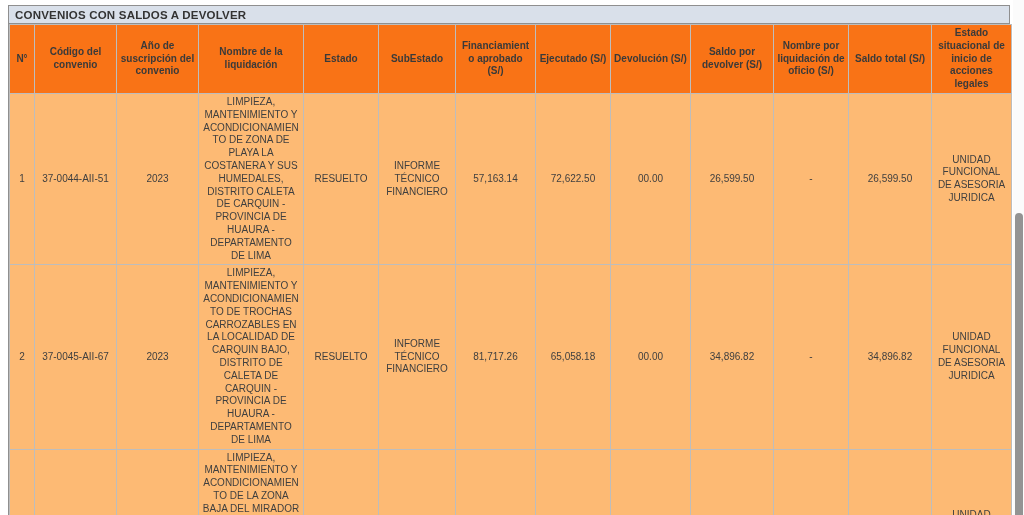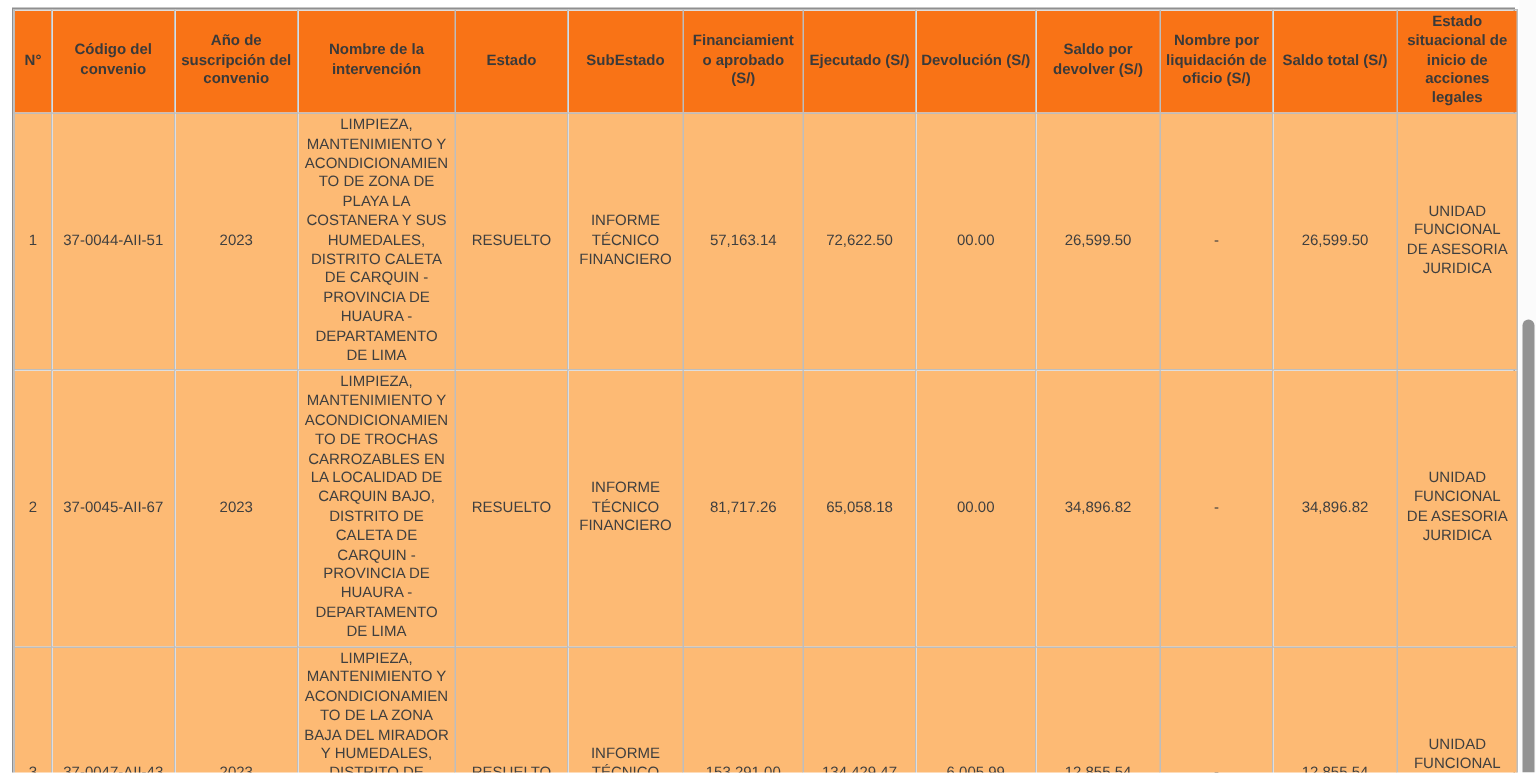--- a/index.html
+++ b/index.html
@@ -35,20 +35,21 @@
   }
   .scrollbar-thumb {
     position:absolute; right:1px; top:213px; width:8px; height:302px;
     background:#939393; border-radius:5px 5px 0 0;
   }
 </style>
 </head>
 <body>
 
 <div class="report">
+  <div class="title-bar">CONVENIOS CON SALDOS A DEVOLVER</div>
 
   <div class="table-wrap">
     <table>
       <colgroup>
         <col style="width:25px">
           <col style="width:82px">
           <col style="width:82px">
         <col style="width:105px">
           <col style="width:75px">
           <col style="width:77px">
@@ -58,21 +59,21 @@
         <col style="width:83px">
           <col style="width:75px">
           <col style="width:83px">
         <col style="width:80px">
       </colgroup>
       <thead>
         <tr>
           <th>N°</th>
           <th>Código del convenio</th>
           <th>Año de suscripción del convenio</th>
-          <th>Nombre de la intervención</th>
+          <th>Nombre de la liquidación</th>
           <th>Estado</th>
           <th>SubEstado</th>
           <th>Financiamiento aprobado (S/)</th>
           <th>Ejecutado (S/)</th>
           <th>Devolución (S/)</th>
           <th>Saldo por devolver (S/)</th>
           <th>Nombre por liquidación de oficio (S/)</th>
           <th>Saldo total (S/)</th>
           <th>Estado situacional de inicio de acciones legales</th>
         </tr>

